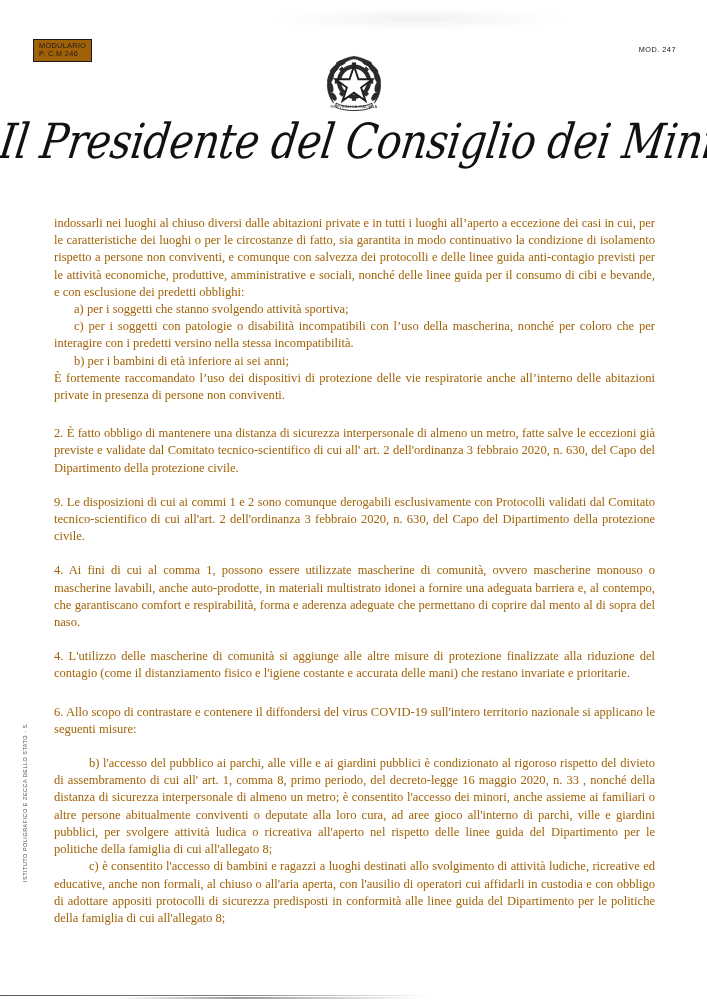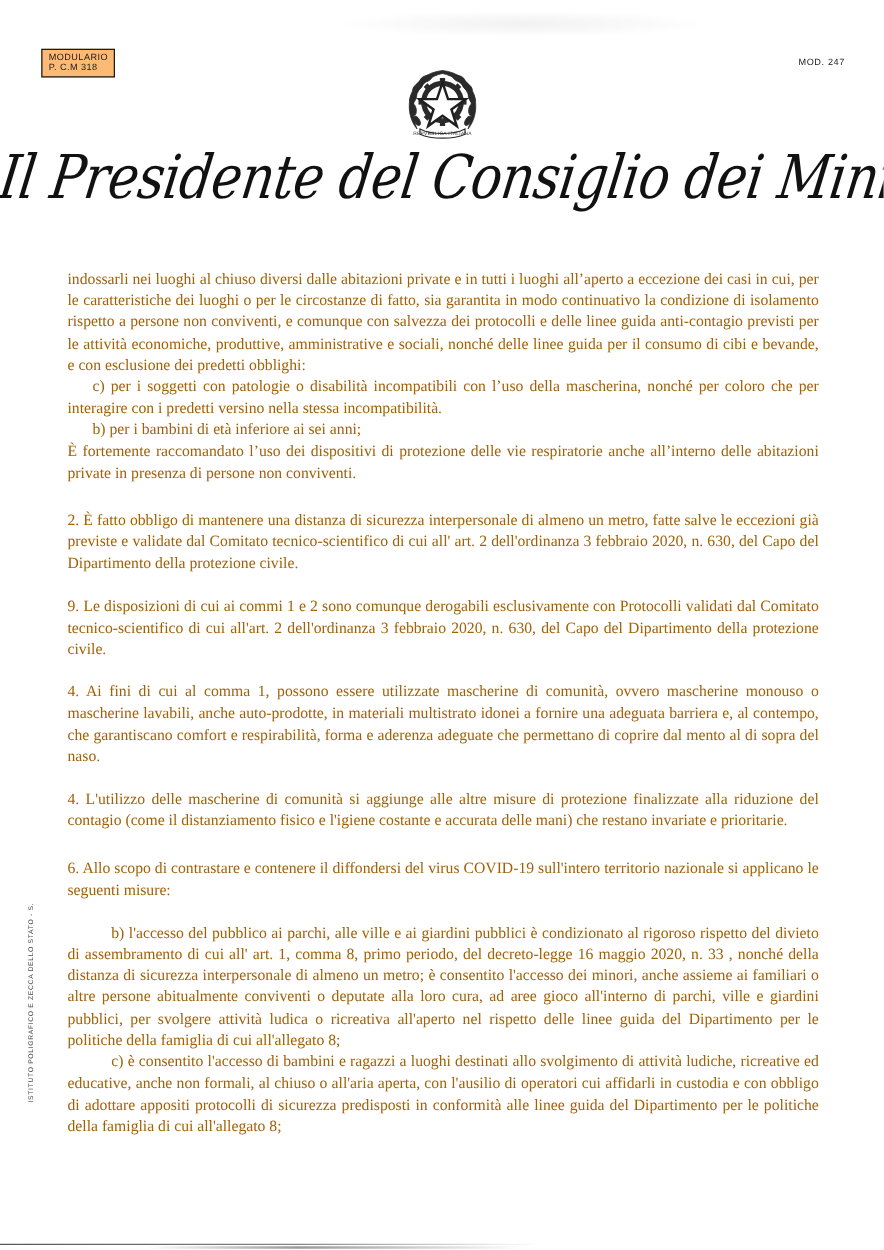--- a/index.html
+++ b/index.html
@@ -27,21 +27,21 @@
     left: 33px;
     top: 39px;
     border: 1.1px solid #1a1a1a;
     padding: 2px 5px 3px 5px;
     line-height: 1.12;
     font-family: "Liberation Sans", "DejaVu Sans", sans-serif;
     font-size: 7.3px;
     letter-spacing: 0.35px;
     color: #1a1a1a;
     text-align: left;
-    background: #fdba74;
+    background: #a16207;
   }
   .modulario-box div { white-space: nowrap; }
 
   .mod-right {
     position: absolute;
     right: 31px;
     top: 45px;
     font-family: "Liberation Sans", "DejaVu Sans", sans-serif;
     font-size: 7.3px;
     letter-spacing: 0.5px;
@@ -144,21 +144,21 @@
 </style>
 </head>
 <body>
 
 <div class="page">
 
   <div class="scan-smudge"></div>
 
   <div class="modulario-box">
     <div>MODULARIO</div>
-    <div>P. C.M  318</div>
+    <div>P. C.M  246</div>
   </div>
 
   <div class="mod-right">MOD.  247</div>
 
   <div class="emblem">
     <svg viewBox="0 0 120 110" xmlns="http://www.w3.org/2000/svg">
       <g fill="#2b2b2b" stroke="#2b2b2b">
 
         <path d="M60 14 C40 16 24 28 18 46 C13 62 16 80 26 92 C20 76 19 60 25 47 C32 31 45 21 60 18 Z" stroke-width="1"></path>
 
@@ -198,20 +198,21 @@
       </g>
     </svg>
   </div>
 
   <div class="title-script">Il Presidente del Consiglio dei Ministri</div>
 
   <div class="body-area">
 
     <p class="p">indossarli nei luoghi al chiuso diversi dalle abitazioni private e in tutti i luoghi all’aperto a eccezione dei casi in cui, per le caratteristiche dei luoghi o per le circostanze di fatto, sia garantita in modo continuativo la condizione di isolamento rispetto a persone non conviventi, e comunque con salvezza dei protocolli e delle linee guida anti-contagio previsti per le attività economiche, produttive, amministrative e sociali, nonché delle linee guida per il consumo di cibi e bevande, e con esclusione dei predetti obblighi:</p>
 
+    <p class="p sub-a">a) per i soggetti che stanno svolgendo attività sportiva;</p>
     <p class="p sub-a">c) per i soggetti con patologie o disabilità incompatibili con l’uso della mascherina, nonché per coloro che per interagire con i predetti versino nella stessa incompatibilità.</p>
     <p class="p sub-a">b) per i bambini di età inferiore ai sei anni;</p>
 
     <p class="p">È fortemente raccomandato l’uso dei dispositivi di protezione delle vie respiratorie anche all’interno delle abitazioni private in presenza di persone non conviventi.</p>
 
     <div class="gap-lg"></div>
     <p class="p">2. È fatto obbligo di mantenere una distanza di sicurezza interpersonale di almeno un metro, fatte salve le eccezioni già previste e validate dal Comitato tecnico-scientifico di cui all' art. 2 dell'ordinanza 3 febbraio 2020, n. 630, del Capo del Dipartimento della protezione civile.</p>
 
     <div class="gap-md"></div>
     <p class="p">9. Le disposizioni di cui ai commi 1 e 2 sono comunque derogabili esclusivamente con Protocolli validati dal Comitato tecnico-scientifico di cui all'art. 2 dell'ordinanza 3 febbraio 2020, n. 630, del Capo del Dipartimento della protezione civile.</p>

